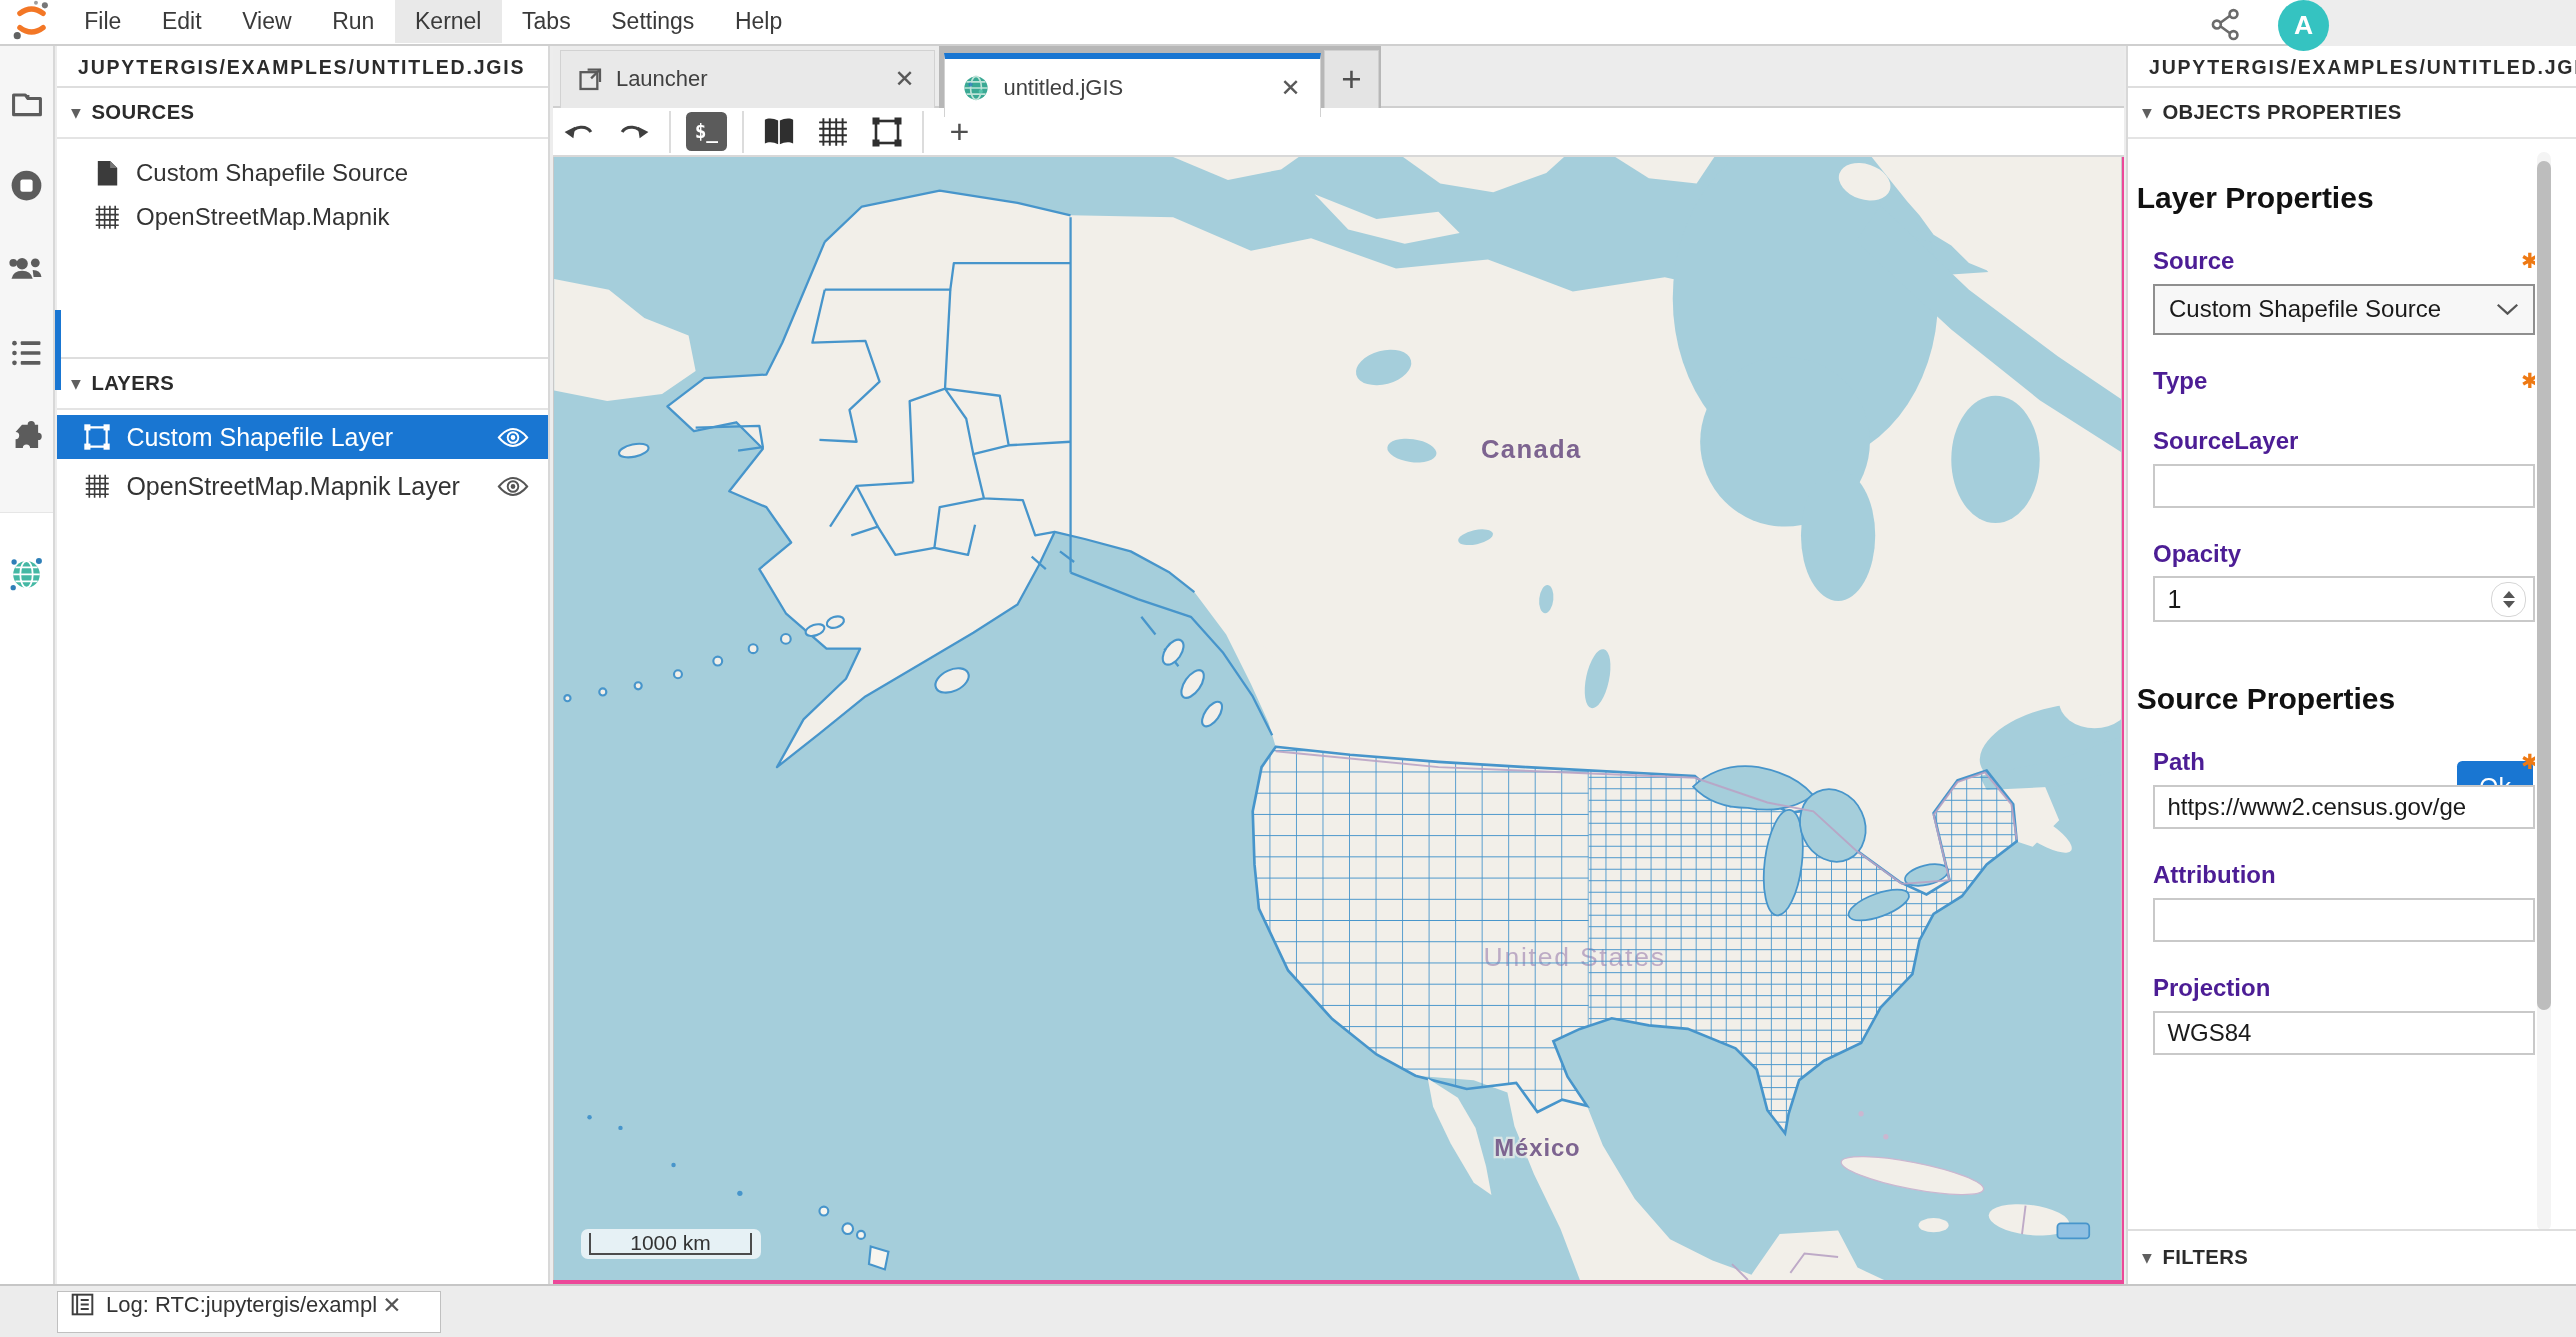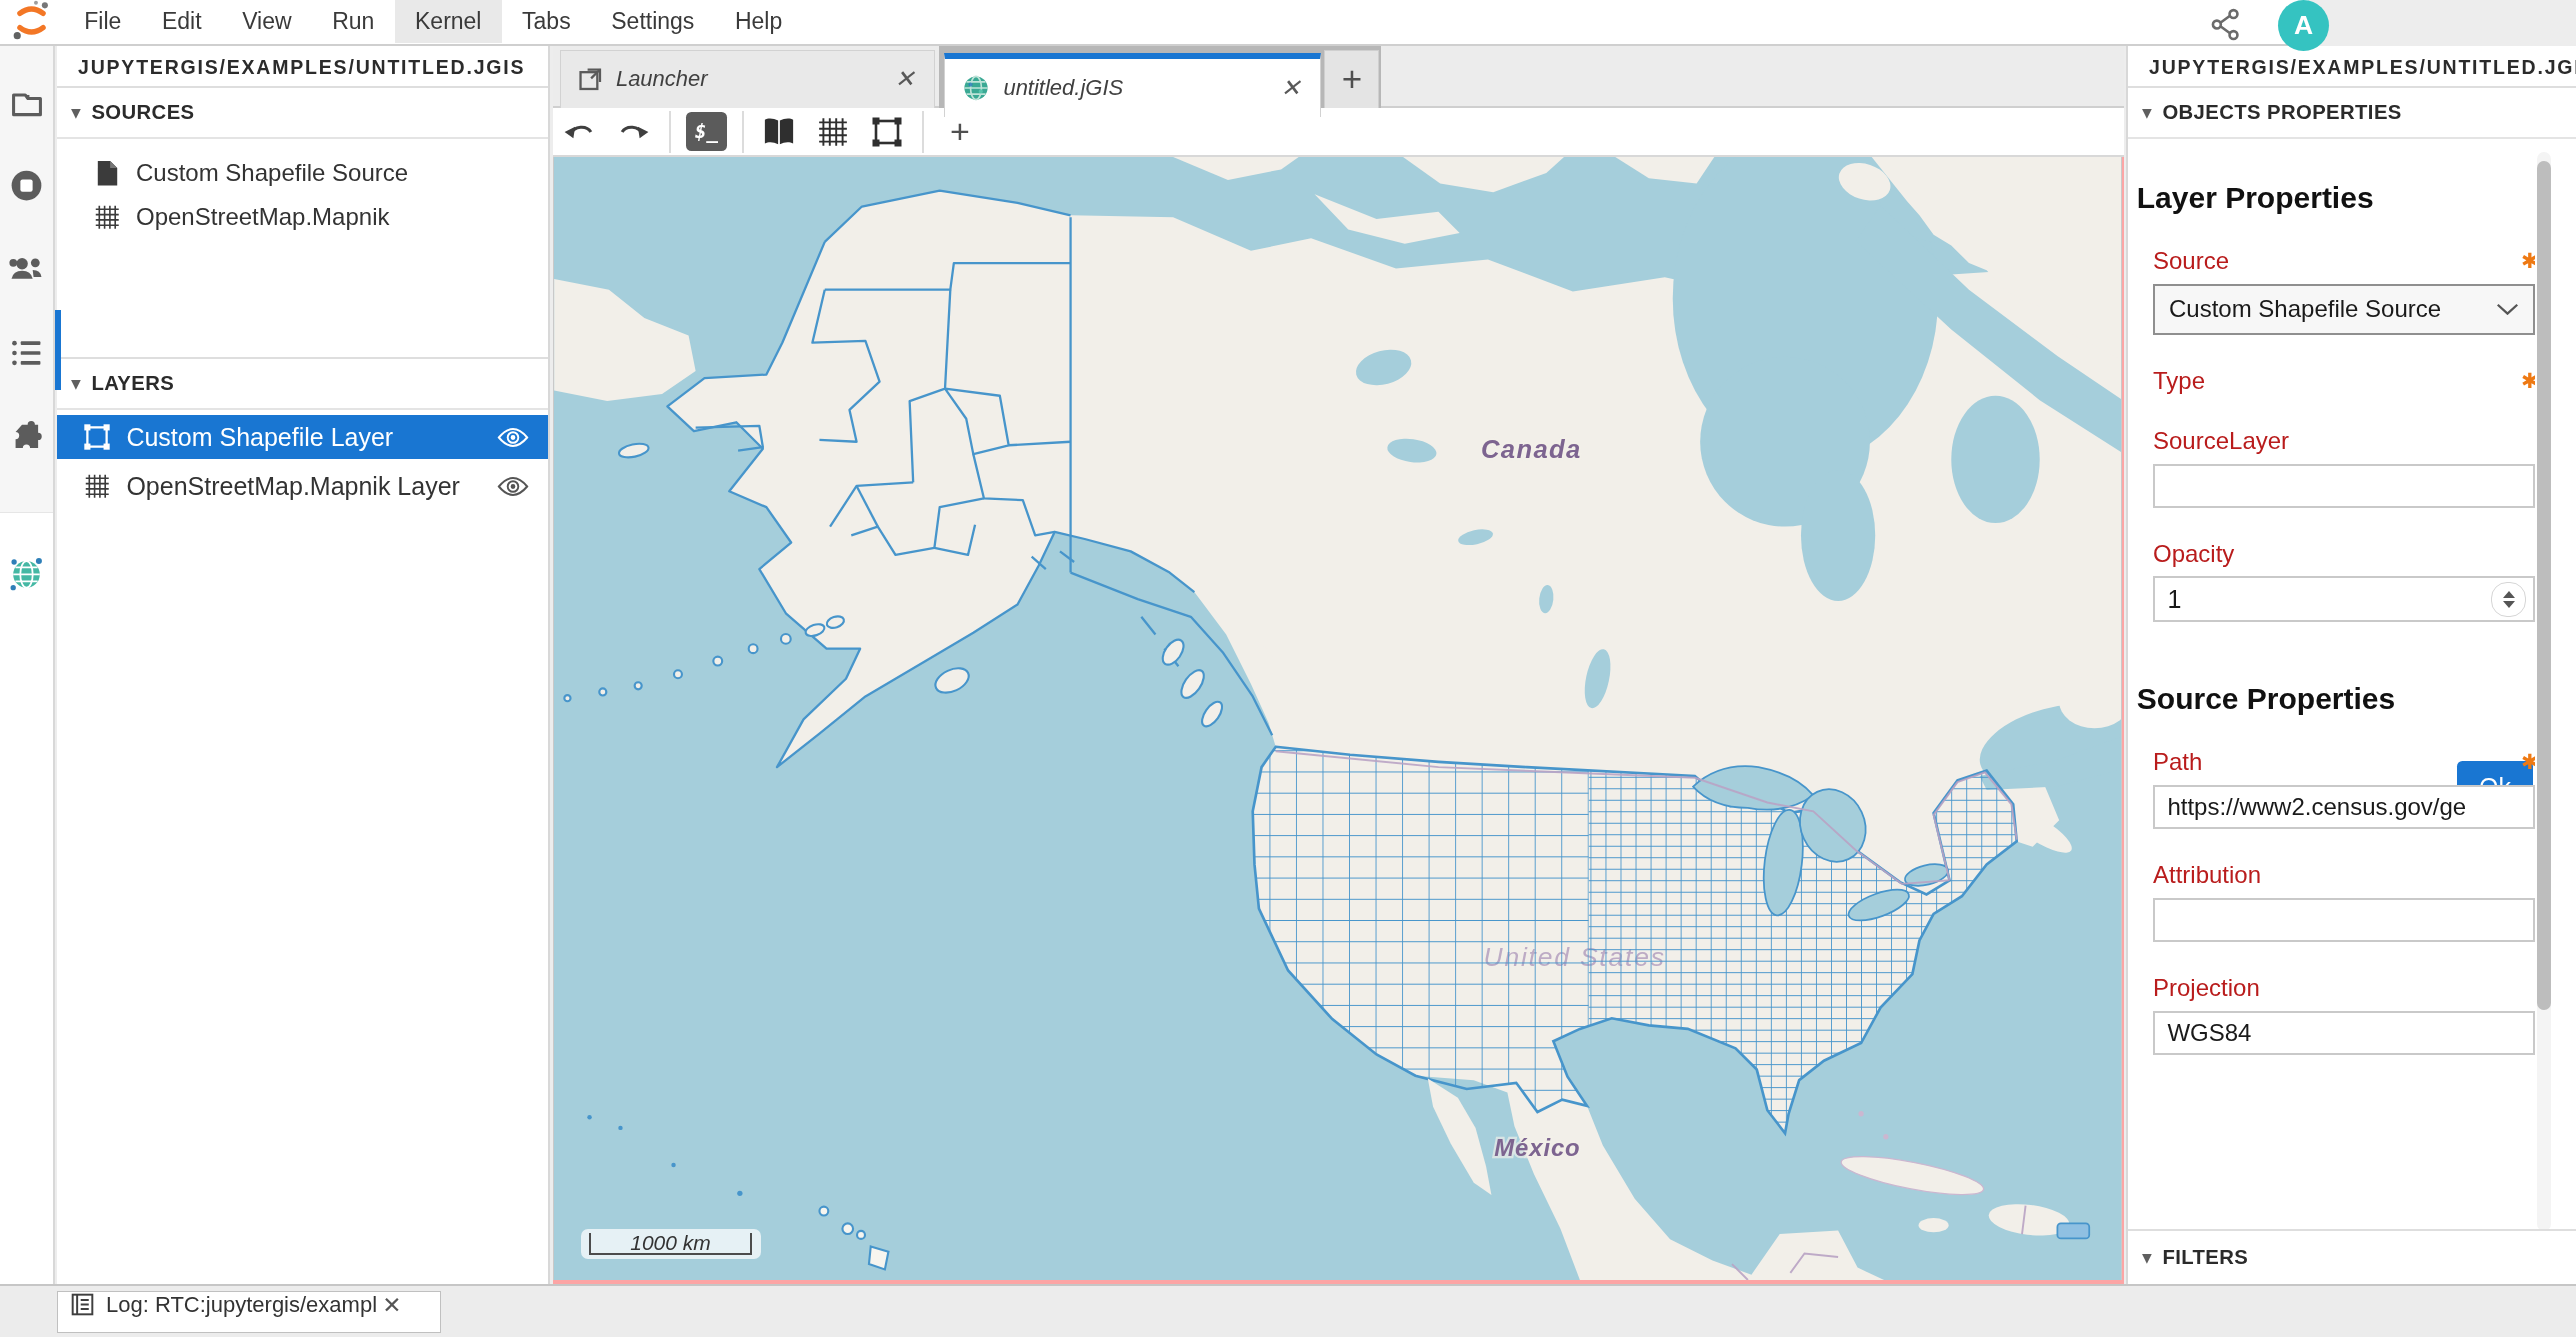--- a/index.html
+++ b/index.html
@@ -37,21 +37,21 @@
   .tree-item { height:44px; display:flex; align-items:center; padding-left:35px; font-size:24px; color:#333; }
   .tree-item .t-icon { width:30px; margin-right:14px; display:flex; justify-content:center; color:#3b3b3b; }
   #layers-list { padding-top:5.3px; }
   .layer-row { height:44px; display:flex; align-items:center; padding-left:23px; padding-right:19.5px; font-size:25px; color:#333; margin-bottom:5.3px; }
   .layer-row .t-icon { width:34px; margin-right:12.4px; display:flex; justify-content:center; color:#3b3b3b; }
   .layer-row .eye { margin-left:auto; color:#555; display:flex; }
   .layer-row.selected { background:#1976d2; color:#ffffff; }
   .layer-row.selected .t-icon, .layer-row.selected .eye { color:#ffffff; }
 
   
-  #dock { position:absolute; left:553px; top:46px; width:1571px; height:1238px; background:#fca5a5;font-style:italic; }
+  #dock { position:absolute; left:553px; top:46px; width:1571px; height:1238px; background:#ec4899; }
   #tabbar { position:relative; width:100%; height:62px; background:#ececec; border-bottom:2.7px solid #cfcfcf; }
   #tab-shadow { position:absolute; left:386px; top:0; width:442px; height:62px; background:#b7b7b7; }
   .tab { position:absolute; top:3.5px; height:58px; display:flex; align-items:center; font-size:22px; color:#404040; background:#e9e9e9;
          border:1.8px solid #d2d2d2; border-bottom:none; padding:0 16px; }
   #tab-launcher { left:7px; width:375px; top:3.5px; }
   #tab-doc { left:391px; width:377px; background:#ffffff; border-top:6.2px solid #1976d2; top:7px; height:64px; z-index:2;align-items:center; }
   .tab .tab-icon { margin-right:12.4px; display:flex; }
   .tab .tab-close { margin-left:auto; font-size:24px; color:#595959; padding:0 3.5px; }
   #tab-add { position:absolute; left:771px; top:3.5px; width:55px; height:58px; background:#e4e4e4; border:1.8px solid #cfcfcf; border-bottom:none;
              font-size:35px; color:#4f4f4f; display:flex; align-items:center; justify-content:center; z-index:2;}
@@ -68,21 +68,21 @@
   #scalebar { position:absolute; left:26.5px; top:1072px; width:180px; height:30px; background:rgba(255,255,255,0.72); border-radius:7px; }
   #scalebar .bracket { position:absolute; left:8.8px; right:8.8px; top:3.5px; bottom:4.4px;
                        border-left:2.7px solid #4c4c4c; border-right:2.7px solid #4c4c4c; border-bottom:2.7px solid #4c4c4c; }
   #scalebar .s-label { position:absolute; width:100%; text-align:center; top:1.8px; font-size:21px; color:#333; }
 
   
   #rightpanel { position:absolute; left:2126px; top:46px; width:450px; height:1238px; background:#ffffff; border-left:2.7px solid #d8d8d8; }
   #rp-body { position:absolute; left:0; top:96px; width:407px; height:1087px; overflow:hidden; }
   .rp-heading { font-size:30px; font-weight:bold; color:#111; margin:39px 0 0 8.8px; }
   .field { margin:32px 0 0 25px; width:382px; position:relative; }
-  .field .f-label { font-size:24px; font-weight:normal; color:#b91c1c; }
+  .field .f-label { font-size:24px; font-weight:bold; color:#4c1d95; }
   .field .req { position:absolute; right:-3.5px; top:1.8px; color:#ee7913; font-size:21px; }
   .selectbox { margin-top:8.8px; height:51px; background:#f7f7f7; border:2.7px solid #8f8f8f; display:flex; align-items:center;
                padding:0 14px; font-size:24px; color:#1a1a1a; }
   .selectbox .chev { margin-left:auto; display:flex; }
   .textinput { margin-top:8.8px; width:382px; height:44px; border:2.7px solid #c9c9c9; background:#fff; font-size:24px; color:#1a1a1a;
                padding:0 12.4px; font-family:"Liberation Sans", sans-serif; }
   .numwrap { margin-top:8.8px; height:46px; border:2.7px solid #c9c9c9; display:flex; align-items:center; padding:0 7px 0 12.4px; }
   .numwrap .num-val { font-size:25px; color:#1a1a1a; }
   .spinner { margin-left:auto; width:35px; height:35px; border:1.8px solid #d6d6d6; border-radius:16px; background:#fff;
              display:flex; flex-direction:column; align-items:center; justify-content:center; gap:3.5px; }

